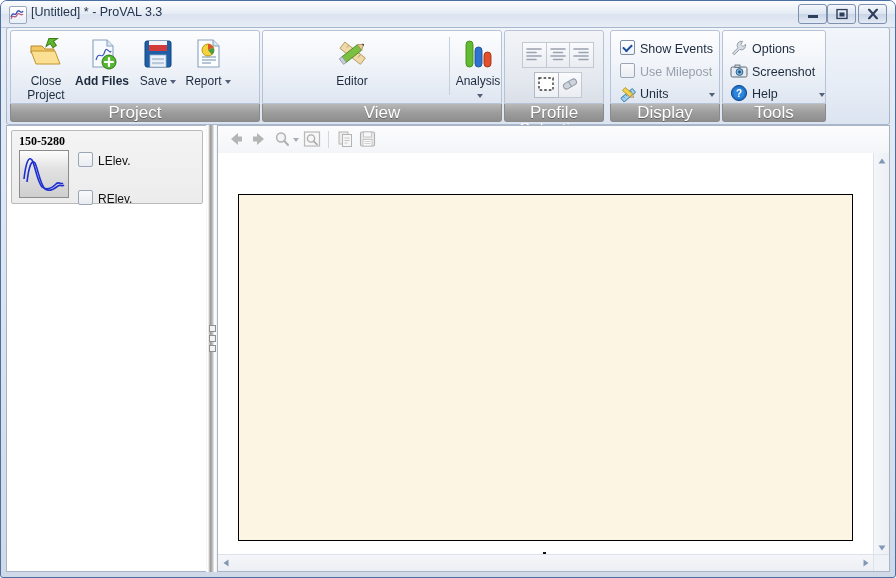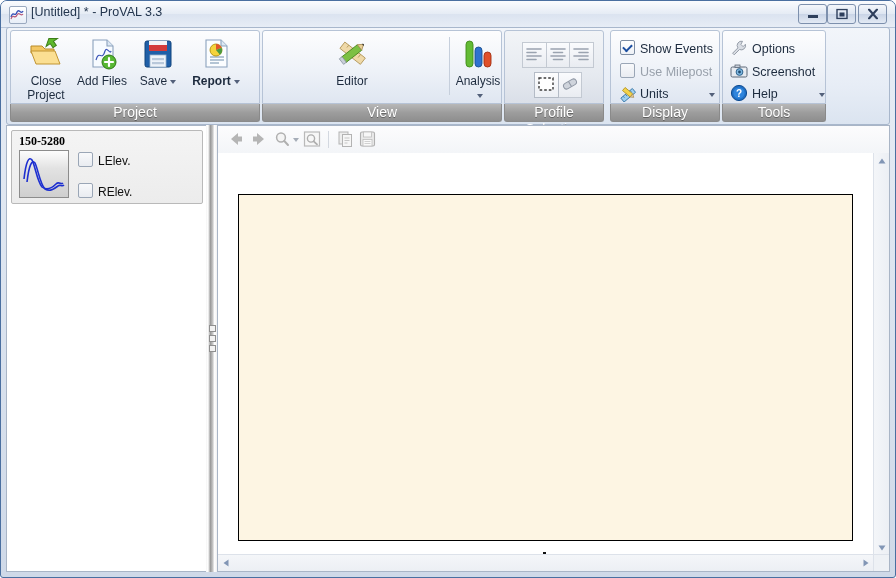--- a/index.html
+++ b/index.html
@@ -61,21 +61,21 @@
     position: absolute; left: 0; right: 0; top: 0; bottom: 18px;
     background: linear-gradient(180deg,#fdfdfe 0%, #eef2f8 55%, #dfe6f1 100%);
     border: 1px solid #b6c3d6;
     border-radius: 3px 3px 0 0;
   }
   .group-caption {
     position: absolute; left: 0; right: 0; bottom: 0; height: 17px;
     background: linear-gradient(180deg,#b8b8b8 0%, #9d9d9d 50%, #8e8e8e 100%);
     border: 1px solid #8a8a8a; border-top: none;
     border-radius: 0 0 3px 3px;
-    color: #ffffff; font-size: 14px; text-align: center; line-height: 17px;
+    color: #ffffff; font-size: 17px; text-align: center; line-height: 17px;
     text-shadow: 0 1px 0 rgba(0,0,0,.35);
   }
   .group.disabled .group-body { background: linear-gradient(180deg,#f2f4f7 0%,#e6eaf0 60%,#dadfe8 100%); }
 
   .bigbtn {
     position: absolute; top: 3px; width: 56px; height: 68px;
     text-align: center; cursor: default;
     border: 1px solid transparent; border-radius: 3px;
   }
   .bigbtn .ico { display:block; margin: 3px auto 2px; width: 34px; height: 34px; position: relative; }
@@ -219,21 +219,21 @@
           <span class="ico">
             <svg width="34" height="32" viewBox="0 0 34 32">
               <path d="M2 8 h11 l3 3 h9 v4 H2z" fill="#f3c764" stroke="#b98b28" stroke-width="1"></path>
               <path d="M2 13 h24 l5 13 H7z" fill="#fbdf92" stroke="#c09433" stroke-width="1"></path>
               <path d="M21 10 l0 -5 l-5 0 l7 -5 l7 5 l-5 0 l0 5z" fill="#5eb82c" stroke="#3c7d18" stroke-width="1" transform="rotate(-35 22 5)"></path>
             </svg>
           </span>
           <span class="lbl">Close Project</span>
         </div>
 
-        <div class="bigbtn" style="left:62px;">
+        <div class="bigbtn" style="left:62px;font-weight:bold;">
           <span class="ico">
             <svg width="34" height="32" viewBox="0 0 34 32">
               <path d="M8 2 h14 l6 6 v21 H8z" fill="#f7fbff" stroke="#8ba2bd" stroke-width="1.1"></path>
               <path d="M22 2 v6 h6" fill="#dbe7f3" stroke="#8ba2bd" stroke-width="1.1"></path>
               <path d="M11 22 C14 11, 17 24, 20 13 C22 8, 25 17, 26 13" fill="none" stroke="#3a54b8" stroke-width="1.2"></path>
               <circle cx="24" cy="24" r="7" fill="#57b733" stroke="#2f7a15" stroke-width="1"></circle>
               <path d="M24 20 v8 M20 24 h8" stroke="#ffffff" stroke-width="2.2" stroke-linecap="round"></path>
             </svg>
           </span>
           <span class="lbl">Add Files</span>
@@ -246,21 +246,21 @@
               <rect x="8" y="3" width="18" height="10" fill="#d33b3b"></rect>
               <rect x="8" y="3" width="18" height="4" fill="#f2f4f7"></rect>
               <rect x="9" y="17" width="16" height="12" fill="#eef3f9" stroke="#9fb4cc" stroke-width=".8"></rect>
               <rect x="11" y="20" width="12" height="2.2" fill="#b9c8da"></rect>
               <rect x="11" y="24" width="12" height="2.2" fill="#b9c8da"></rect>
             </svg>
           </span>
           <span class="lbl"><span>Save</span><i class="caret"></i></span>
         </div>
 
-        <div class="bigbtn" style="left:176px;font-weight:bold;">
+        <div class="bigbtn" style="left:168px;">
           <span class="ico">
             <svg width="34" height="32" viewBox="0 0 34 32">
               <path d="M7 2 h15 l6 6 v21 H7z" fill="#fbfdff" stroke="#8ba2bd" stroke-width="1.1"></path>
               <path d="M22 2 v6 h6" fill="#dbe7f3" stroke="#8ba2bd" stroke-width="1.1"></path>
               <path d="M11 19 h14 M11 22 h14 M11 25 h9" stroke="#9db2c8" stroke-width="1.4"></path>
               <circle cx="17" cy="12" r="6" fill="#f5d33c" stroke="#b08f11" stroke-width=".9"></circle>
               <path d="M17 12 L17 6 A6 6 0 0 1 22.5 9.8 Z" fill="#e0562c"></path>
               <path d="M17 12 L22.5 9.8 A6 6 0 0 1 21 16.8 Z" fill="#4b9b3f"></path>
             </svg>
           </span>
@@ -447,21 +447,21 @@
         <div id="thumb">
           <svg width="46" height="44" viewBox="0 0 46 44">
             <path d="M4 28 C6 10, 9 5, 12 9 C15 14, 17 30, 22 36 C27 40, 32 37, 36 33 C39 30, 41 34, 43 32" fill="none" stroke="#1d2fd0" stroke-width="1.6"></path>
             <path d="M7 31 C9 14, 12 8, 15 12 C18 18, 20 33, 25 38 C30 41, 34 38, 38 35 C40 33, 42 36, 44 34" fill="none" stroke="#1d2fd0" stroke-width="1.6"></path>
           </svg>
         </div>
 
         <div class="elevrow" style="top:21px;">
           <span class="chk off"></span><span>LElev.</span>
         </div>
-        <div class="elevrow" style="top:52px;">
+        <div class="elevrow" style="top:59px;">
           <span class="chk off"></span><span>RElev.</span>
         </div>
       </div>
     </div>
 
     <div id="splitter">
       <div class="grip" style="top:200px;"></div>
       <div class="grip" style="top:210px;"></div>
       <div class="grip" style="top:220px;"></div>
     </div>

